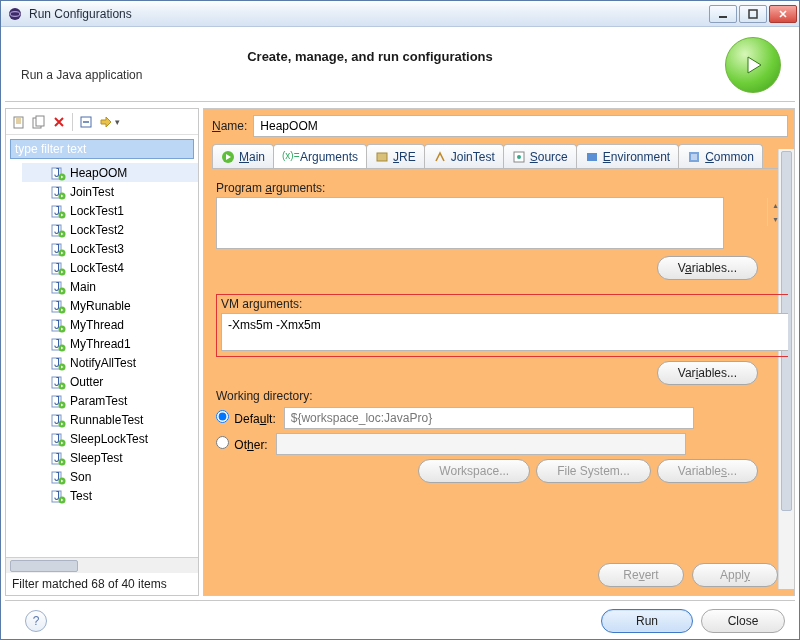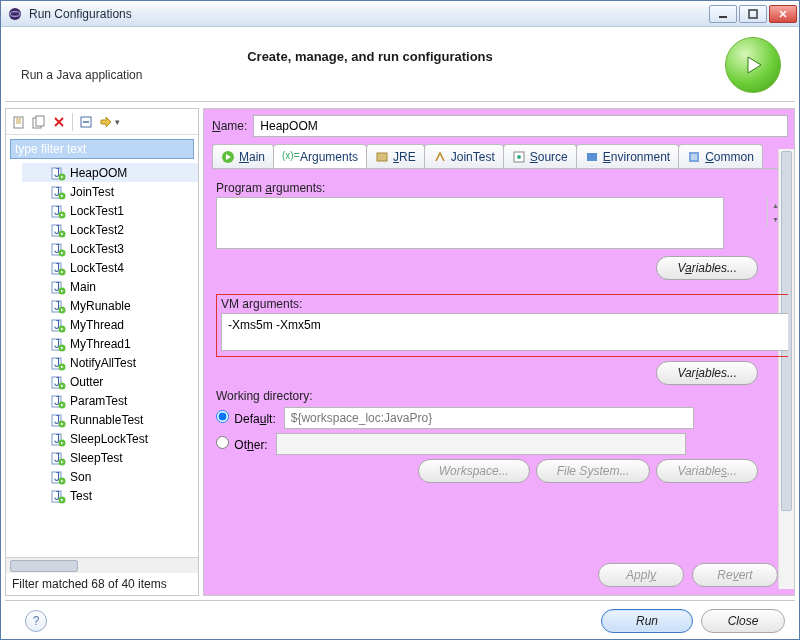--- a/index.html
+++ b/index.html
@@ -24,36 +24,36 @@
 .tsep { width:1px; height:18px; background:#d0d0d0; margin:0 2px;}
 .filter { margin:4px; }
 .filter input { width:100%; height:20px; border:1px solid #7aa3d6; padding:0 4px; background:#bcd6f6; color:#fff; }
 .tree { flex:1; overflow:hidden; position:relative; padding-left:16px; }
 .tree-item { height:19px; display:flex; align-items:center; gap:4px; padding-left:28px; white-space:nowrap; }
 .tree-item.sel { background:#e6eefb; }
 .tree-item .jico { width:16px; height:16px; display:inline-flex; align-items:center; justify-content:center; }
 .hscroll { height:16px; border-top:1px solid #d0d0d0; background:#f0f0f0; display:flex; align-items:center; }
 .hscroll .thumb { width:68px; height:12px; margin-left:4px; background:#cfd6e0; border:1px solid #aab4c4; border-radius:2px;}
 .filter-status { padding:4px 6px; color:#222; }
-.right { flex:1; display:flex; flex-direction:column; border:1px solid #c8c8c8; background:#f0abfc; padding:6px 6px 6px 8px; min-width:0; position:relative;}
+.right { flex:1; display:flex; flex-direction:column; border:1px solid #c8c8c8; background:#fdba74; padding:6px 6px 6px 8px; min-width:0; position:relative;}
 .namebar { display:flex; align-items:center; gap:6px; margin-bottom:6px;}
 .namebar label { color:#222; }
 .namebar input { flex:1; height:22px; border:1px solid #b8b8b8; padding:0 6px; }
 .tabs { display:flex; align-items:flex-end; height:26px; border-bottom:1px solid #bcbcbc; gap:0; }
 .tab { height:24px; padding:0 8px; display:flex; align-items:center; gap:4px; border:1px solid #bcbcbc; border-bottom:none; background:linear-gradient(#fefefe,#ebeef3); border-top-left-radius:4px; border-top-right-radius:4px; margin-right:-1px; color:#1a3d6e; white-space:nowrap;}
 .tab.active { background:#fff; position:relative; z-index:2; }
 .tab .tico { width:14px; height:14px; }
 .tabbody { flex:1; padding:8px 4px 4px 4px; position:relative; overflow:hidden; }
 .group-label { margin:4px 0 2px 0; color:#222; }
 .ta-wrap { position:relative; }
 textarea.argta { width:508px; border:1px solid #b8b8b8; resize:none; padding:4px 6px; font-family:inherit; font-size:12px; }
 .spin { position:absolute; right:1px; top:1px; width:16px; display:flex; flex-direction:column; }
 .spin div { height:14px; border-left:1px solid #cfcfcf; display:flex; align-items:center; justify-content:center; font-size:8px; color:#666; }
 .btnrow { display:flex; justify-content:flex-end; margin:4px 26px 4px 0;}
-button.std { height:24px; padding:0 20px; border:1px solid #a8a8a8; background:linear-gradient(#fdfdfd,#e6e6e6); border-radius:12px; color:#222;font-style:italic; }
+button.std { height:24px; padding:0 20px; border:1px solid #a8a8a8; background:linear-gradient(#fdfdfd,#e6e6e6); border-radius:12px; color:#222; }
 button.std:disabled { color:#9a9a9a; }
 button.primary { border:1px solid #3d79c7; background:linear-gradient(#eaf3fe,#c9def7); box-shadow:0 0 0 1px #cfe3fb inset;}
 .redbox { border:1px solid #d33; padding:2px 4px 0px 4px; margin-top:10px; display:inline-block;}
 .wd-row { display:flex; align-items:center; gap:8px; margin:4px 0;}
 .wd-row input[type=radio]{ margin-right:2px; }
 .wd-row .textfield { flex:1; max-width:410px; height:22px; border:1px solid #b8b8b8; padding:0 6px; color:#777; background:#fff;}
 .wd-row .textfield.dis { background:#f5f5f5; color:#999;}
 .rightvscroll { position:absolute; right:0; top:40px; bottom:6px; width:16px; background:#f3f3f3; border-left:1px solid #dcdcdc;}
 .rightvscroll .vthumb { position:absolute; left:2px; right:2px; top:2px; height:360px; background:#d3dae4; border:1px solid #b2bdcd; border-radius:2px;}
 .footer { display:flex; justify-content:flex-end; gap:8px; padding:8px 14px 6px 14px;}
@@ -443,22 +443,22 @@
           <input class="textfield dis" disabled="" value="" style="">
         </div>
         <div class="btnrow" style="gap:6px; margin-right:26px;">
           <button class="std" disabled="">Workspace...</button>
           <button class="std" disabled="">File System...</button>
           <button class="std" disabled="">Variable<span class="u">s</span>...</button>
         </div>
       </div>
 
       <div class="revert-row">
+        <button class="std" disabled="" style="width:86px">Re<span class="u">v</span>ert</button>
         <button class="std" disabled="" style="width:86px">Appl<span class="u">y</span></button>
-        <button class="std" disabled="" style="width:86px">Re<span class="u">v</span>ert</button>
       </div>
     </div>
   </div>
 
   <div class="sep"></div>
   <div class="footer">
     <div class="footer-left">
       <div class="helpq">?</div>
     </div>
     <button class="std primary" style="width:92px">Run</button>

